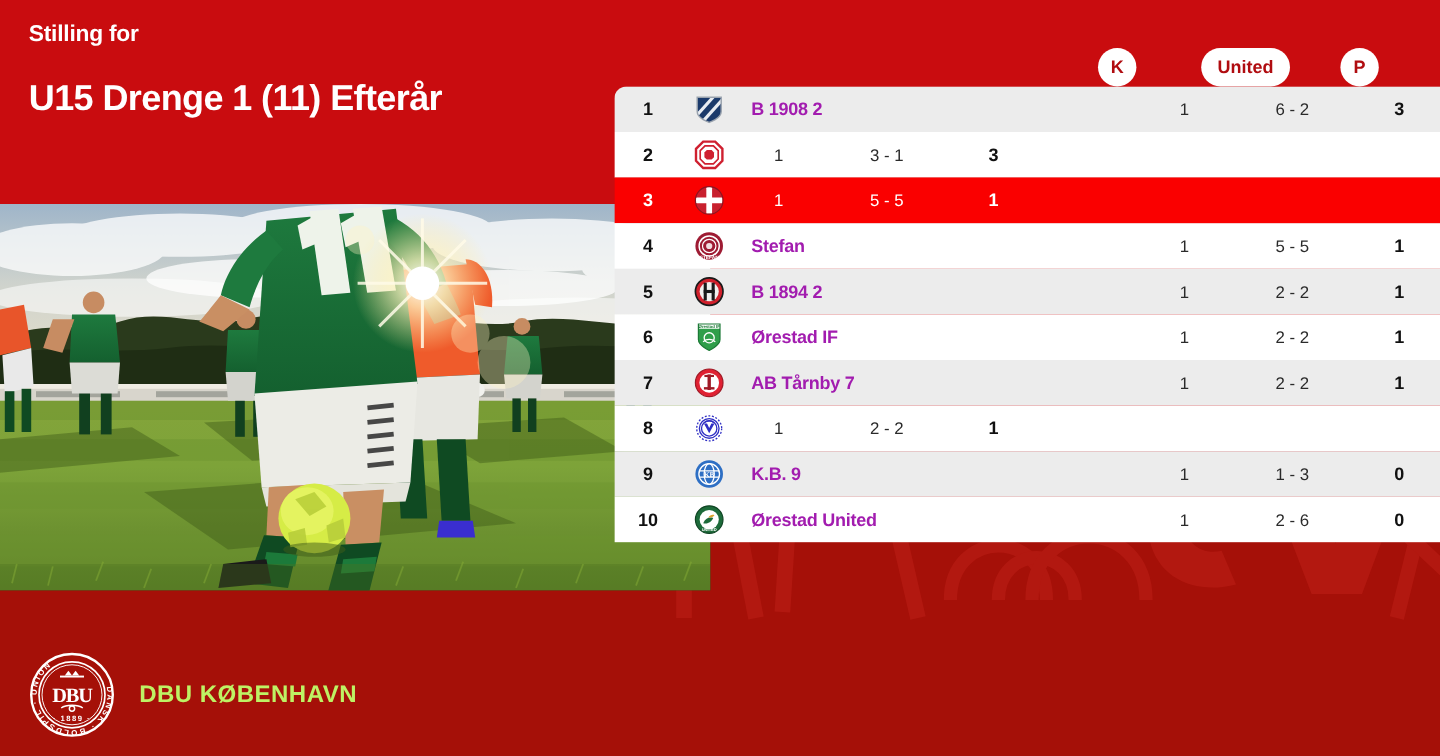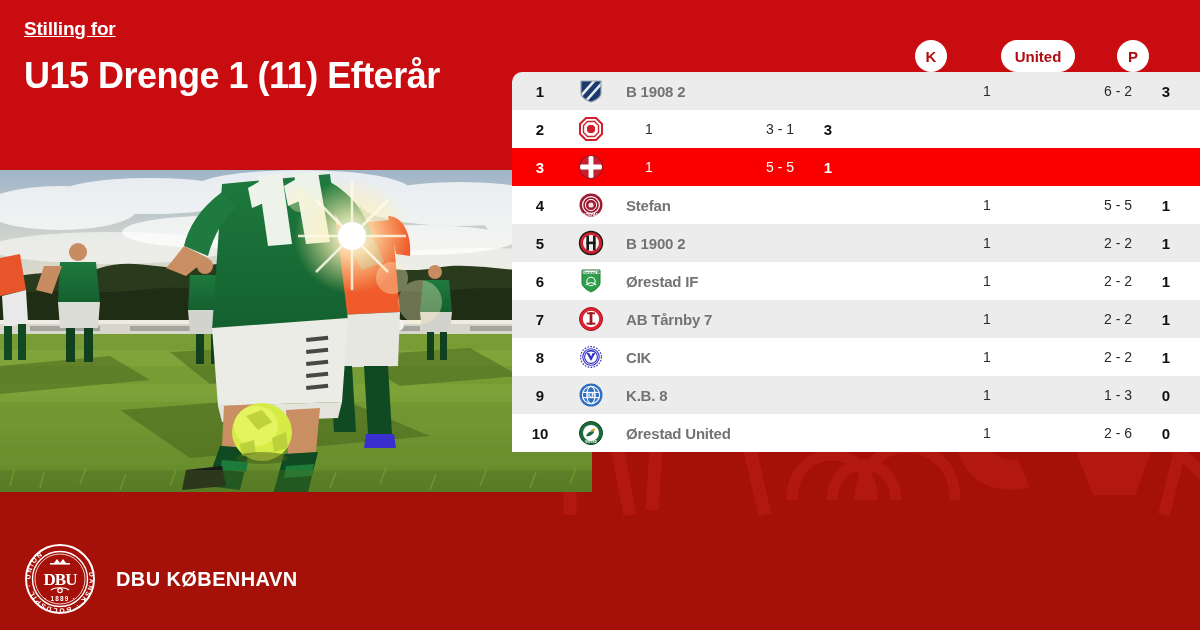--- a/index.html
+++ b/index.html
@@ -24,25 +24,25 @@
     overflow:hidden; opacity:1;
   }
   #bg-watermark svg { position:absolute; left:560px; top:-20px; }
 
   
   #header-block {
     position:absolute; left:24px; top:18px; width:470px;
   }
   .kicker {
     color:#ffffff; font-size:19px; font-weight:bold;
-    letter-spacing:-0.2px; line-height:1.2;text-decoration:underline;
+    letter-spacing:-0.2px; line-height:1.2;
   }
   .headline {
-    color:#ffffff; font-size:36px; font-weight:bold;
-    letter-spacing:-0.5px; line-height:1.25; margin-top:12px;
+    color:#ffffff; font-size:30px; font-weight:bold;
+    letter-spacing:-0.5px; line-height:1.25; margin-top:23px;
     white-space:nowrap;
   }
 
   
   #photo {
     position:absolute; left:0; top:170px; width:592px; height:322px;
     overflow:hidden; background:#3c5a1e;
   }
   #photo svg { display:block; }
 
@@ -64,29 +64,29 @@
     font-size:15px; font-weight:bold; color:#111;
     flex:0 0 56px;
   }
   .c-badge {
     width:46px; flex:0 0 46px;
     display:flex; align-items:center; justify-content:center;
   }
   .c-badge svg { display:block; }
   .c-team {
     flex:1 1 auto; padding-left:12px;
-    font-size:15px; font-weight:bold; color:#737373;
+    font-size:15px; font-weight:bold; color:#a21caf;
     letter-spacing:-0.2px; white-space:nowrap; overflow:hidden;
   }
   .c-k {
     width:70px; flex:0 0 70px; text-align:center;
     font-size:14px; font-weight:normal; color:#2a2a2a;
   }
   .c-score {
-    width:110px; flex:0 0 110px; text-align:right;
+    width:110px; flex:0 0 110px; text-align:center;
     font-size:14px; font-weight:normal; color:#2a2a2a;
   }
   .c-p {
     width:68px; flex:0 0 68px; text-align:center;
     font-size:15px; font-weight:bold; color:#111;
   }
   .row.hl .c-pos,
   .row.hl .c-team,
   .row.hl .c-k,
   .row.hl .c-score,
@@ -105,21 +105,21 @@
   #pill-score { left:1001px; width:74px; }
   #pill-p     { left:1117px; width:32px; }
 
   
   #footer {
     position:absolute; left:24px; top:543px;
     display:flex; align-items:center; gap:20px;
   }
   #dbu-logo { width:72px; height:72px; }
   #footer-label {
-    color:#ffffff; font-size:20px; font-weight:bold;
+    color:#bef264; font-size:20px; font-weight:bold;
     letter-spacing:0.4px;
   }
 </style>
 </head>
 <body>
 
 <div id="bg-top"></div>
 <div id="bg-bottom"></div>
 
 <div id="bg-watermark">
@@ -452,21 +452,21 @@
         <circle cx="13" cy="13" r="11.5" fill="#d1202c"></circle>
         <circle cx="13" cy="13" r="8" fill="#f0f0ee"></circle>
         <g fill="#1a1a1a">
           <rect x="8.4" y="5.6" width="2.6" height="14.8"></rect>
           <rect x="15" y="5.6" width="2.6" height="14.8"></rect>
           <rect x="8.4" y="11.6" width="9.2" height="2.6"></rect>
         </g>
         <circle cx="13" cy="13" r="11.5" fill="none" stroke="#1a1a1a" stroke-width="1.4"></circle>
       </svg>
       </div>
-      <div class="c-team">B 1900 2</div>
+      <div class="c-team">B 1894 2</div>
       <div class="c-k">1</div>
       <div class="c-score">2 - 2</div>
       <div class="c-p">1</div>
     </div>
     <div class="row">
       <div class="c-pos">6</div>
       <div class="c-badge">
         <svg width="26" height="26" viewBox="0 0 26 26" xmlns="http://www.w3.org/2000/svg">
         <path d="M4 2 L22 2 L22 15 C22 20 13 24 13 24 C13 24 4 20 4 15 Z" fill="#2f9e4a"></path>
         <path d="M4 2 L22 2 L22 6 L4 6 Z" fill="#ffffff"></path>
@@ -509,40 +509,39 @@
         <circle cx="13" cy="13" r="11" fill="#ffffff"></circle>
         <g stroke="#2f2fc4" stroke-width="1.1" fill="none">
           <circle cx="13" cy="13" r="10.4" stroke-dasharray="1.6 1.4"></circle>
           <circle cx="13" cy="13" r="8.2"></circle>
           <circle cx="13" cy="13" r="6.4"></circle>
         </g>
         <path d="M8.6 9 L13 17 L17.4 9 L14.8 9 L13 12.6 L11.2 9 Z" fill="#2f2fc4"></path>
         <path d="M9.6 8 C10.8 6.4 15.2 6.4 16.4 8" fill="none" stroke="#2f2fc4" stroke-width="1"></path>
       </svg>
       </div>
-      <div class="c-team">CIK</div>
       <div class="c-k">1</div>
       <div class="c-score">2 - 2</div>
       <div class="c-p">1</div>
     </div>
     <div class="row alt">
       <div class="c-pos">9</div>
       <div class="c-badge">
         <svg width="26" height="26" viewBox="0 0 26 26" xmlns="http://www.w3.org/2000/svg">
         <circle cx="13" cy="13" r="11.5" fill="#2e6fc4"></circle>
         <g fill="none" stroke="#ffffff" stroke-width="1.1">
           <circle cx="13" cy="13" r="8.6"></circle>
           <ellipse cx="13" cy="13" rx="4.2" ry="8.6"></ellipse>
           <path d="M4.6 10.4 L21.4 10.4"></path>
           <path d="M4.6 15.6 L21.4 15.6"></path>
         </g>
         <text x="13" y="15.4" font-family="'Liberation Serif',serif" font-size="6" font-weight="bold" fill="#ffffff" text-anchor="middle">KB</text>
       </svg>
       </div>
-      <div class="c-team">K.B. 8</div>
+      <div class="c-team">K.B. 9</div>
       <div class="c-k">1</div>
       <div class="c-score">1 - 3</div>
       <div class="c-p">0</div>
     </div>
     <div class="row">
       <div class="c-pos">10</div>
       <div class="c-badge">
         <svg width="26" height="26" viewBox="0 0 26 26" xmlns="http://www.w3.org/2000/svg">
         <circle cx="13" cy="13" r="11.5" fill="#1d6b3a"></circle>
         <circle cx="13" cy="13" r="8" fill="#ffffff"></circle>

